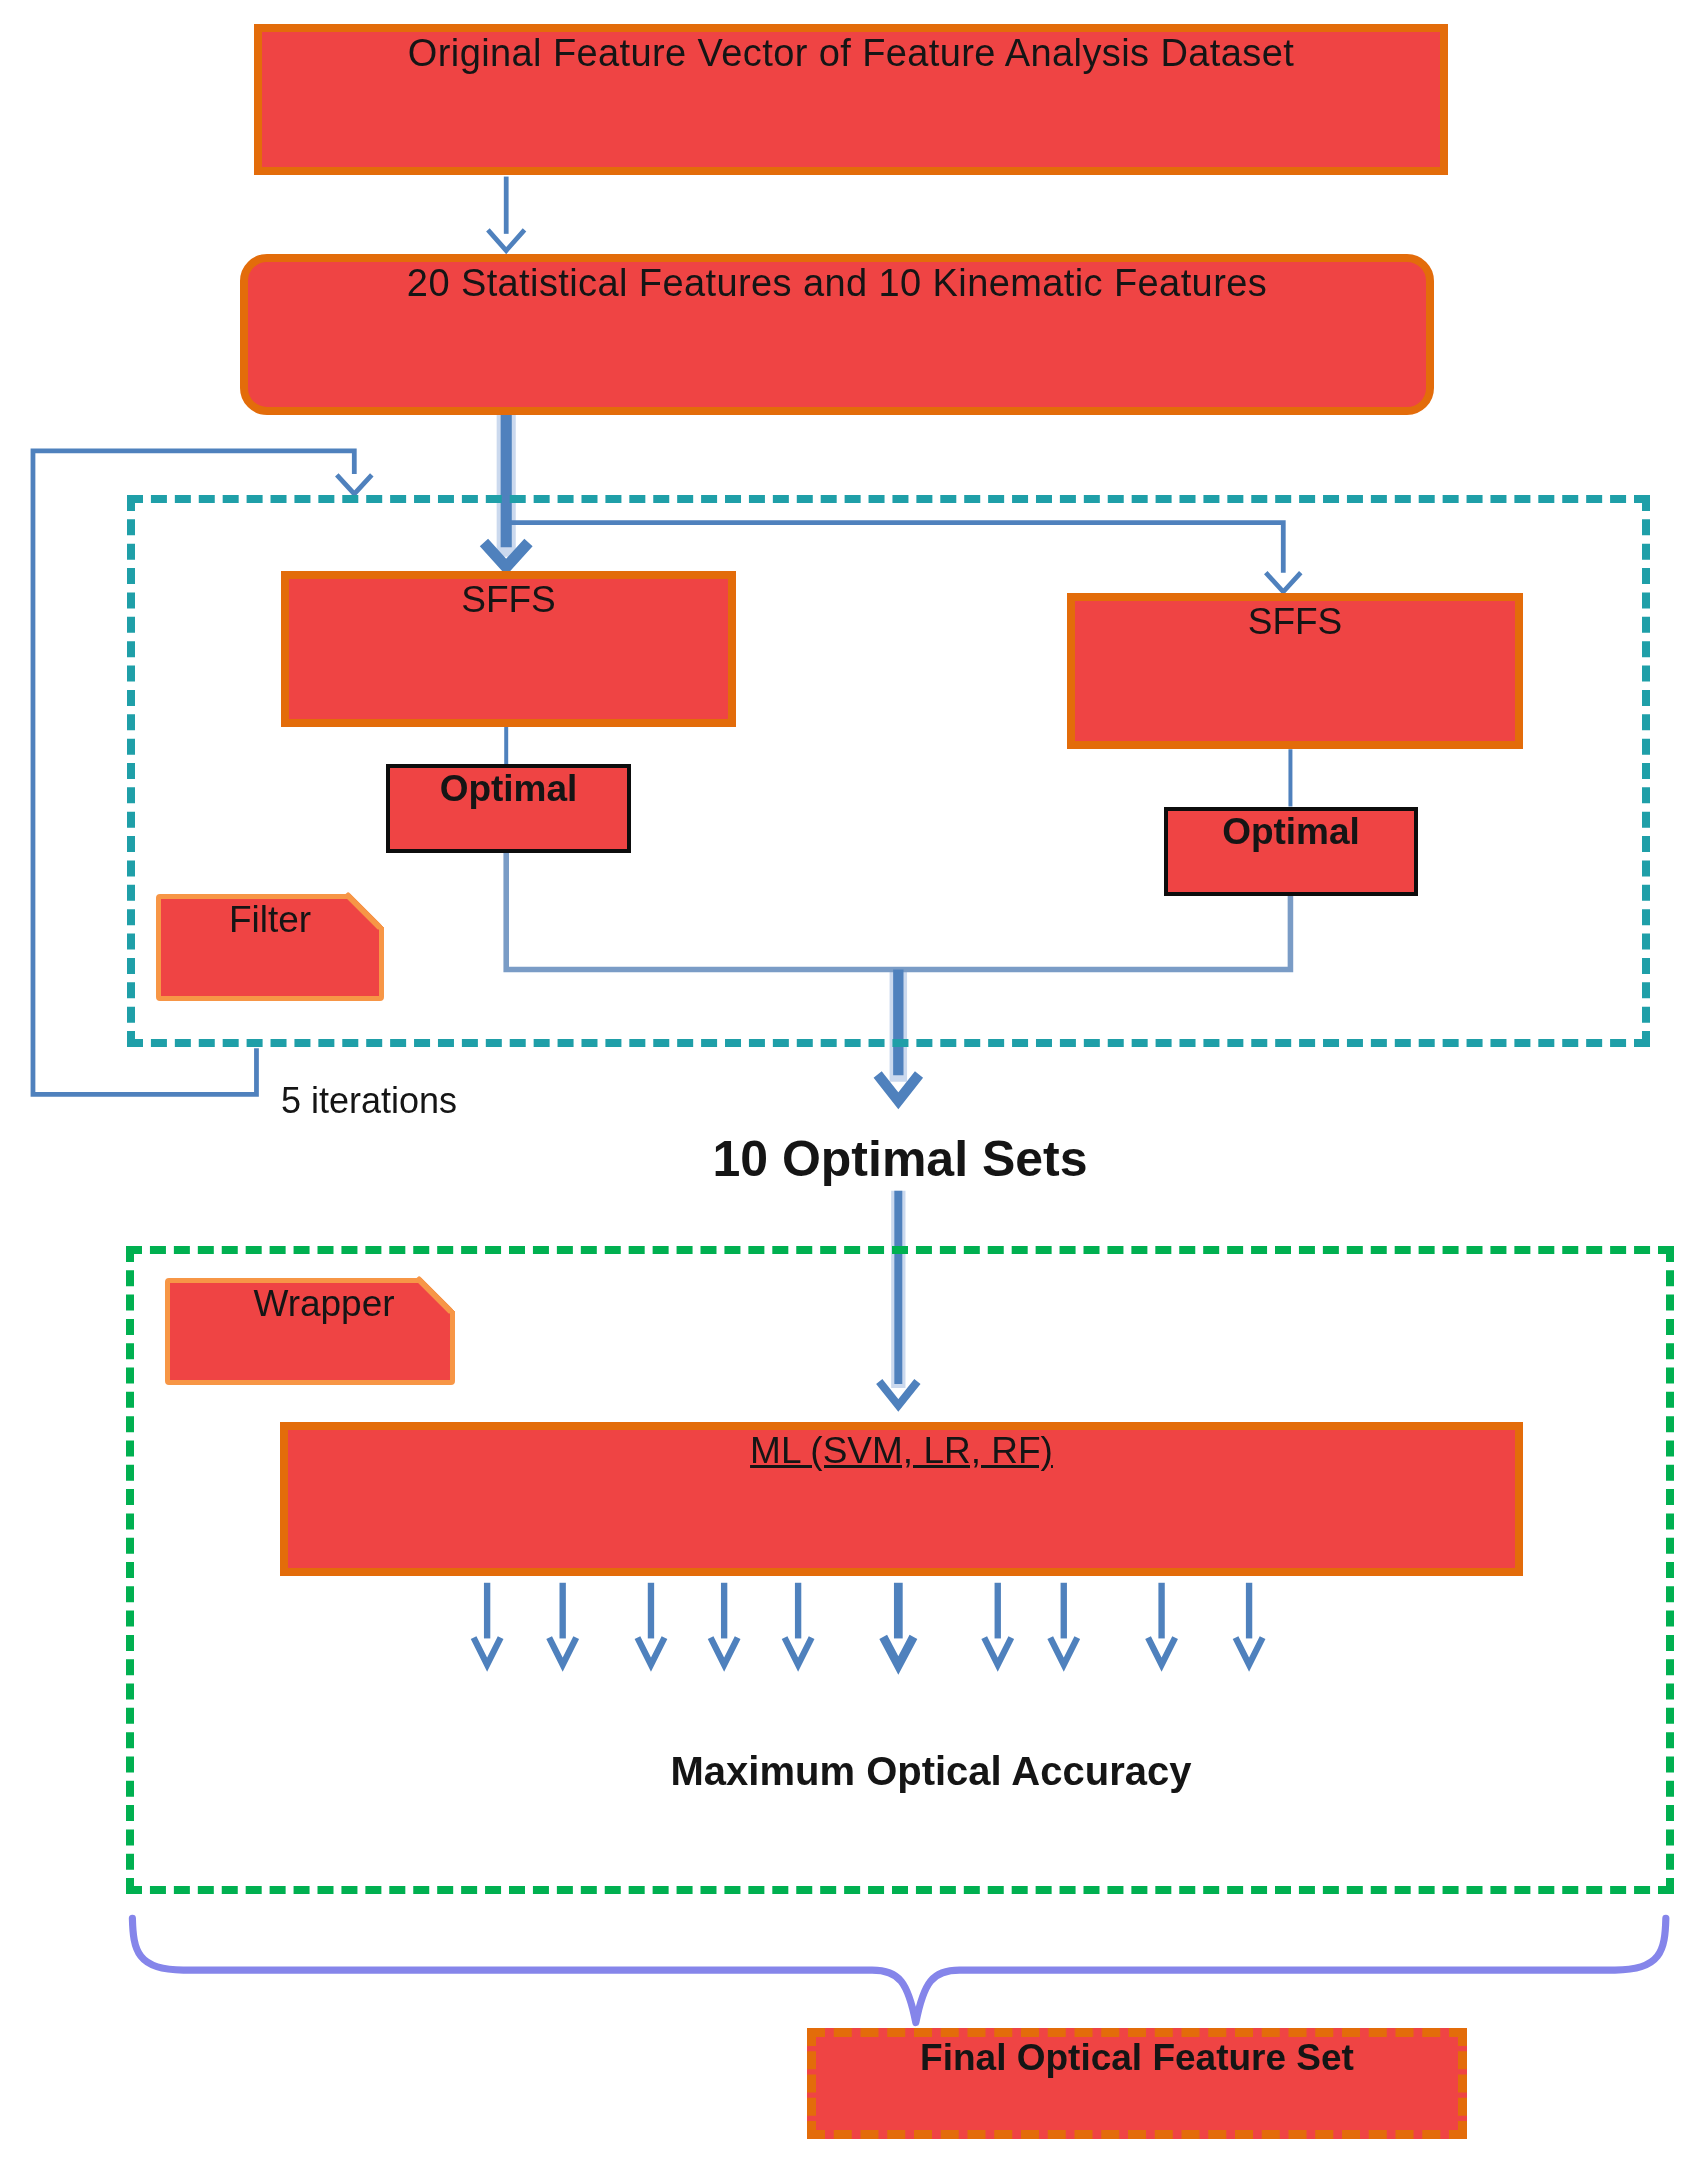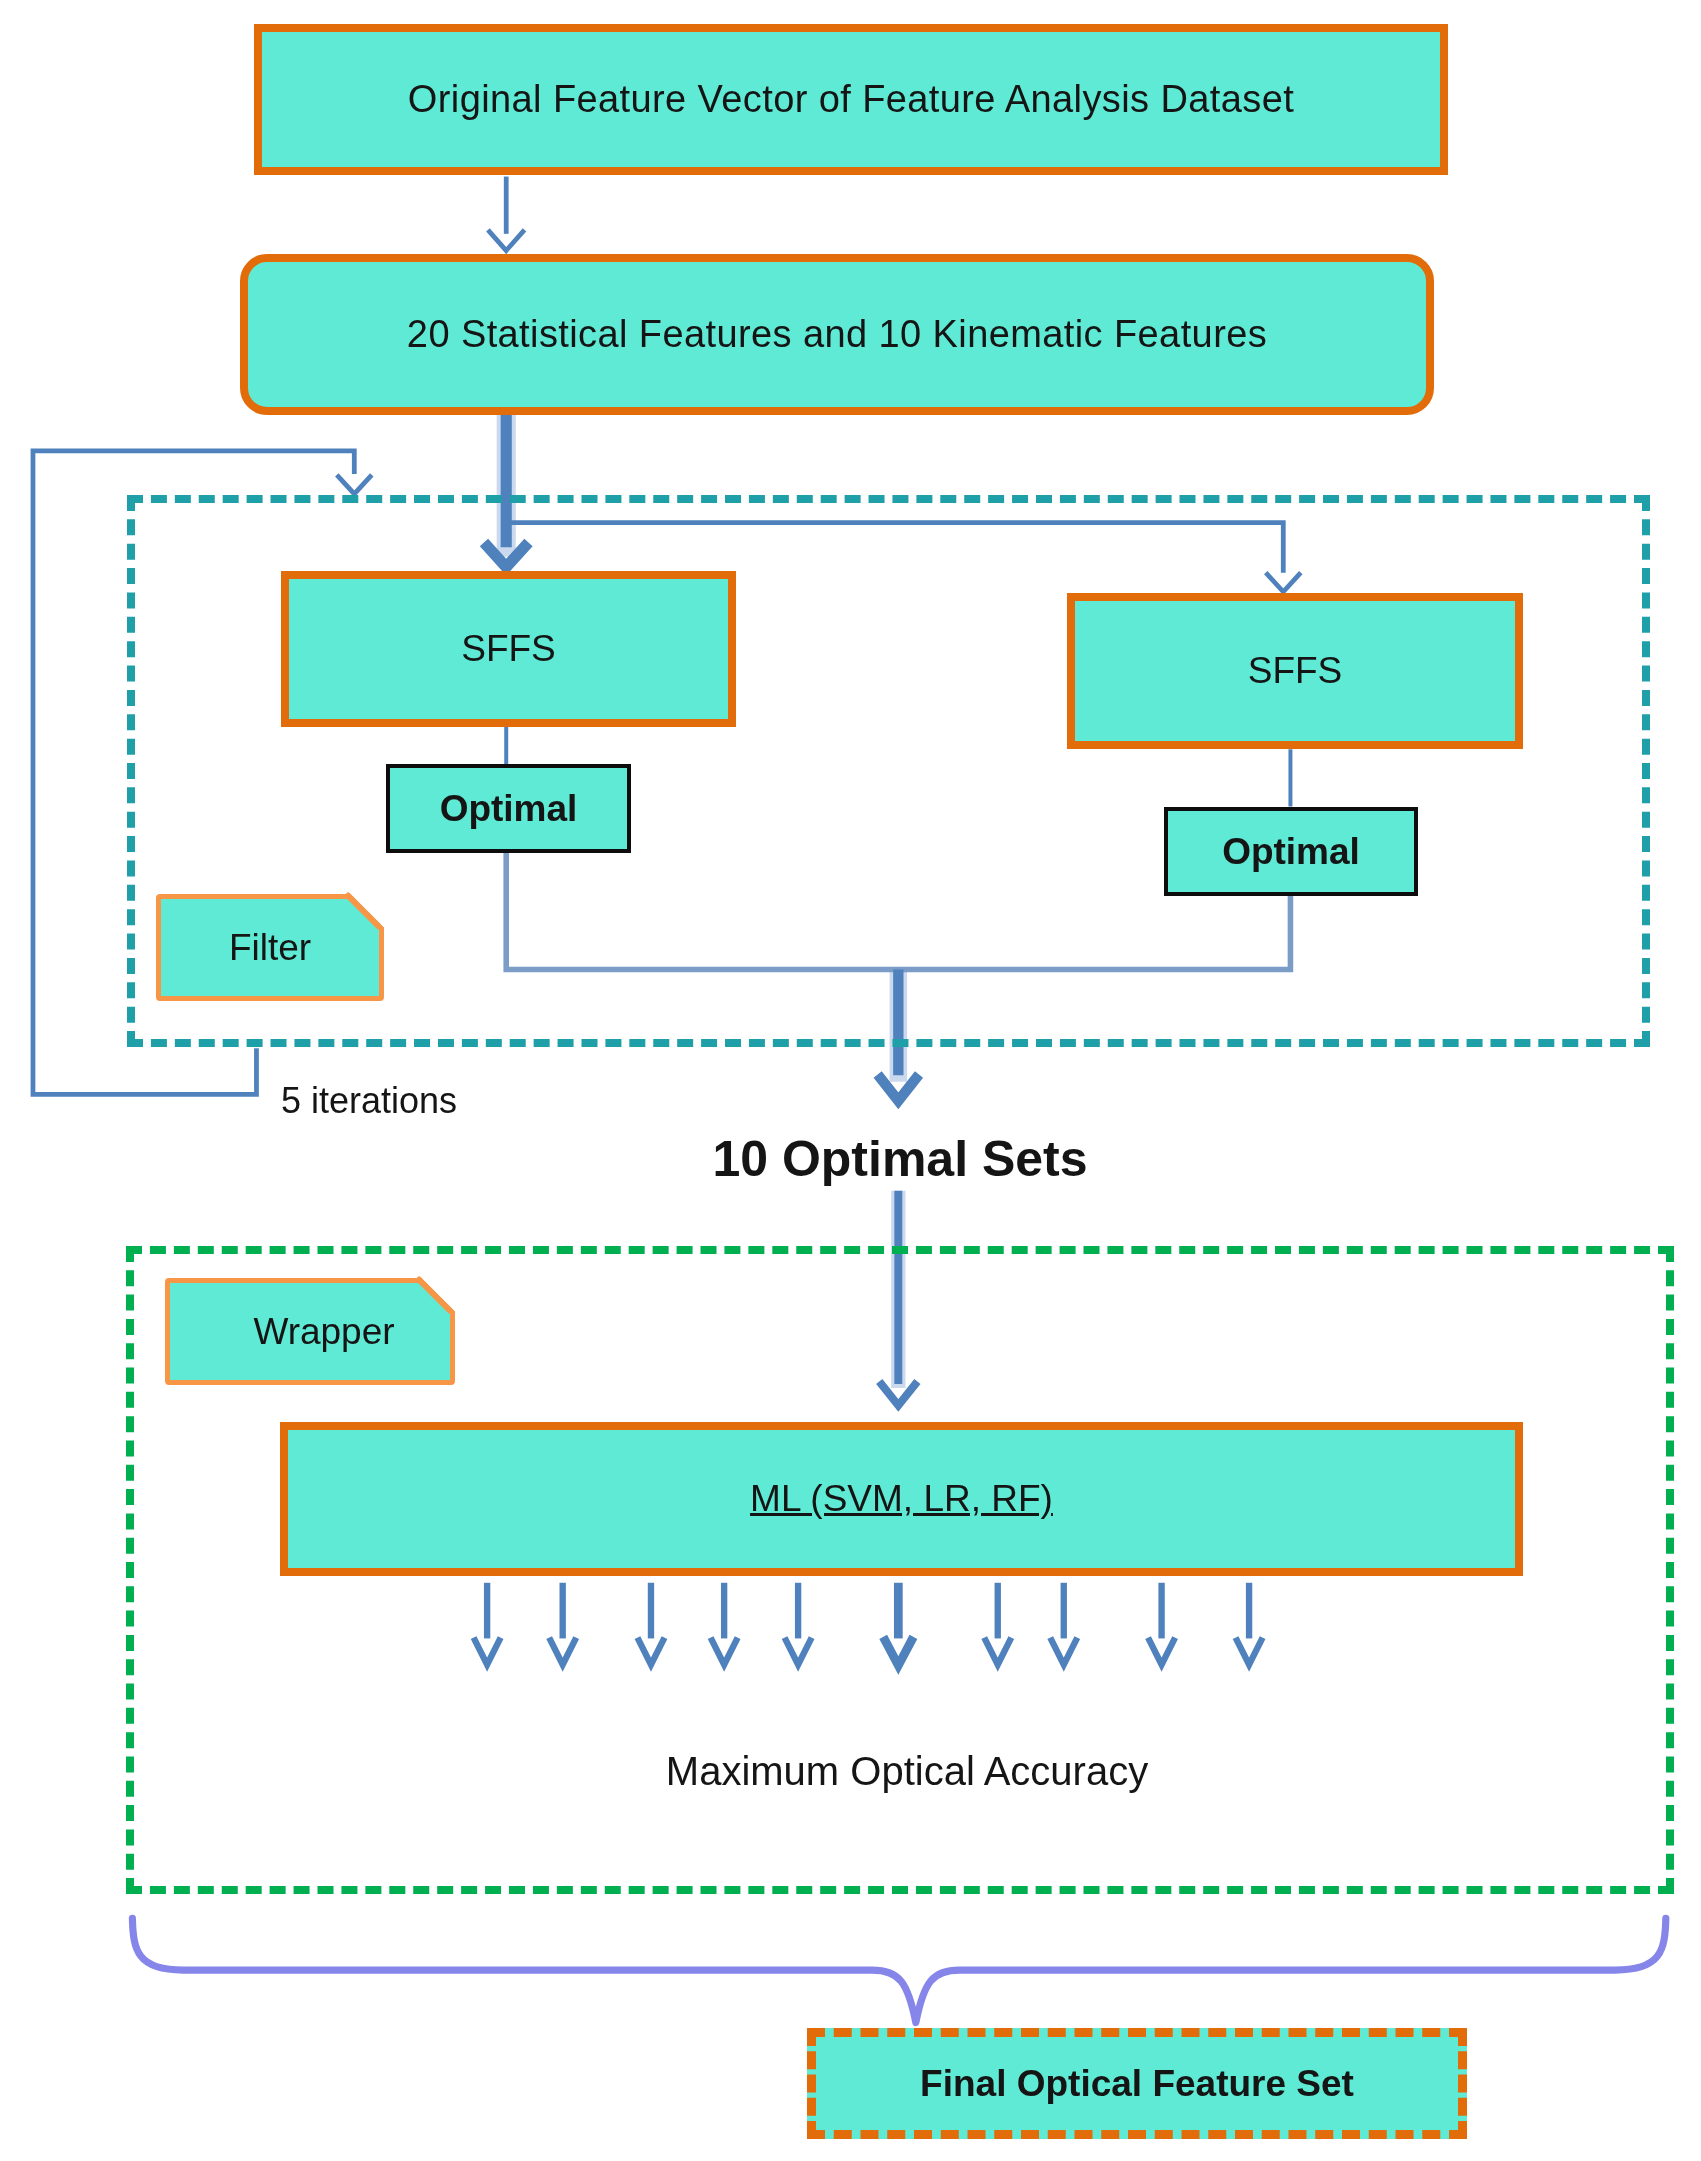--- a/index.html
+++ b/index.html
@@ -2,39 +2,39 @@
 <html style="--orange: #E36C0A; --orange-light: #F79646; --teal: #1F9FA8; --green: #00B050; --blue: #4F81BD; --blue-muted: #7A9CC6; --halo: #CBD9EE; --brace: #8585EA; --ink: #151515; --black-border: #0D0D0D;font-size:12.7px"><head>
 <meta charset="utf-8">
 <style>
   html,body{margin:0;padding:0;background:#ffffff;}
   #stage{
     position:relative;width:1702px;height:2161px;background:#ffffff;
     font-family:"Liberation Sans",sans-serif;color:var(--ink,#151515);
     overflow:hidden;
   }
   #wires{position:absolute;left:0;top:0;width:1702px;height:2161px;}
-  .box{position:absolute;display:flex;align-items:center;justify-content:center;
-       text-align:center;background:#5eead4;box-sizing:border-box;}
+  .box{position:absolute;display:flex;justify-content:center;
+       text-align:center;background:#ef4444;box-sizing:border-box;}
   .proc{border:8px solid var(--orange);font-size:38px;font-weight:400;letter-spacing:0.4px;}
   .sffs{border:8px solid var(--orange);font-size:37px;}
   .opt{border:4.8px solid var(--black-border);font-size:37px;font-weight:700;}
   .mlbox{border:8.8px solid var(--orange);font-size:37px;text-decoration:underline;}
   .tag{border:5.6px solid var(--orange-light);border-radius:4px;font-size:37px;}
   .tag .fold-cover{position:absolute;top:-5.6px;right:-5.6px;width:35px;height:35px;
        background:linear-gradient(225deg,#ffffff 0 50%,transparent 50.5%);}
   .tag .fold-edge{position:absolute;top:8.8px;right:-8.8px;width:49px;height:5.6px;
        background:var(--orange-light);transform:rotate(45deg);border-radius:2.4px;}
   .dashed-region{position:absolute;box-sizing:border-box;background:transparent;}
   .teal-region{border:8.8px dashed var(--teal);}
   .green-region{border:8.8px dashed var(--green);}
   .final-box{border:9.5px dashed var(--orange);font-size:37px;font-weight:700;}
   .float-label{position:absolute;white-space:nowrap;}
   .lbl-iter{font-size:36px;}
   .lbl-sets{font-size:50px;font-weight:700;transform:translateX(-50%);}
-  .lbl-acc{font-size:40px;font-weight:400;transform:translateX(-50%);}
+  .lbl-acc{font-size:40px;font-weight:700;transform:translateX(-50%);margin-left:24px;}
   .ln{stroke:var(--blue);fill:none;}
   .ln-muted{stroke:var(--blue-muted);fill:none;}
   .halo{stroke:var(--halo);fill:none;}
   .brace{stroke:var(--brace);fill:none;stroke-linecap:round;stroke-linejoin:round;}
 </style>
 </head>
 <body>
 
 <div id="stage">
 

